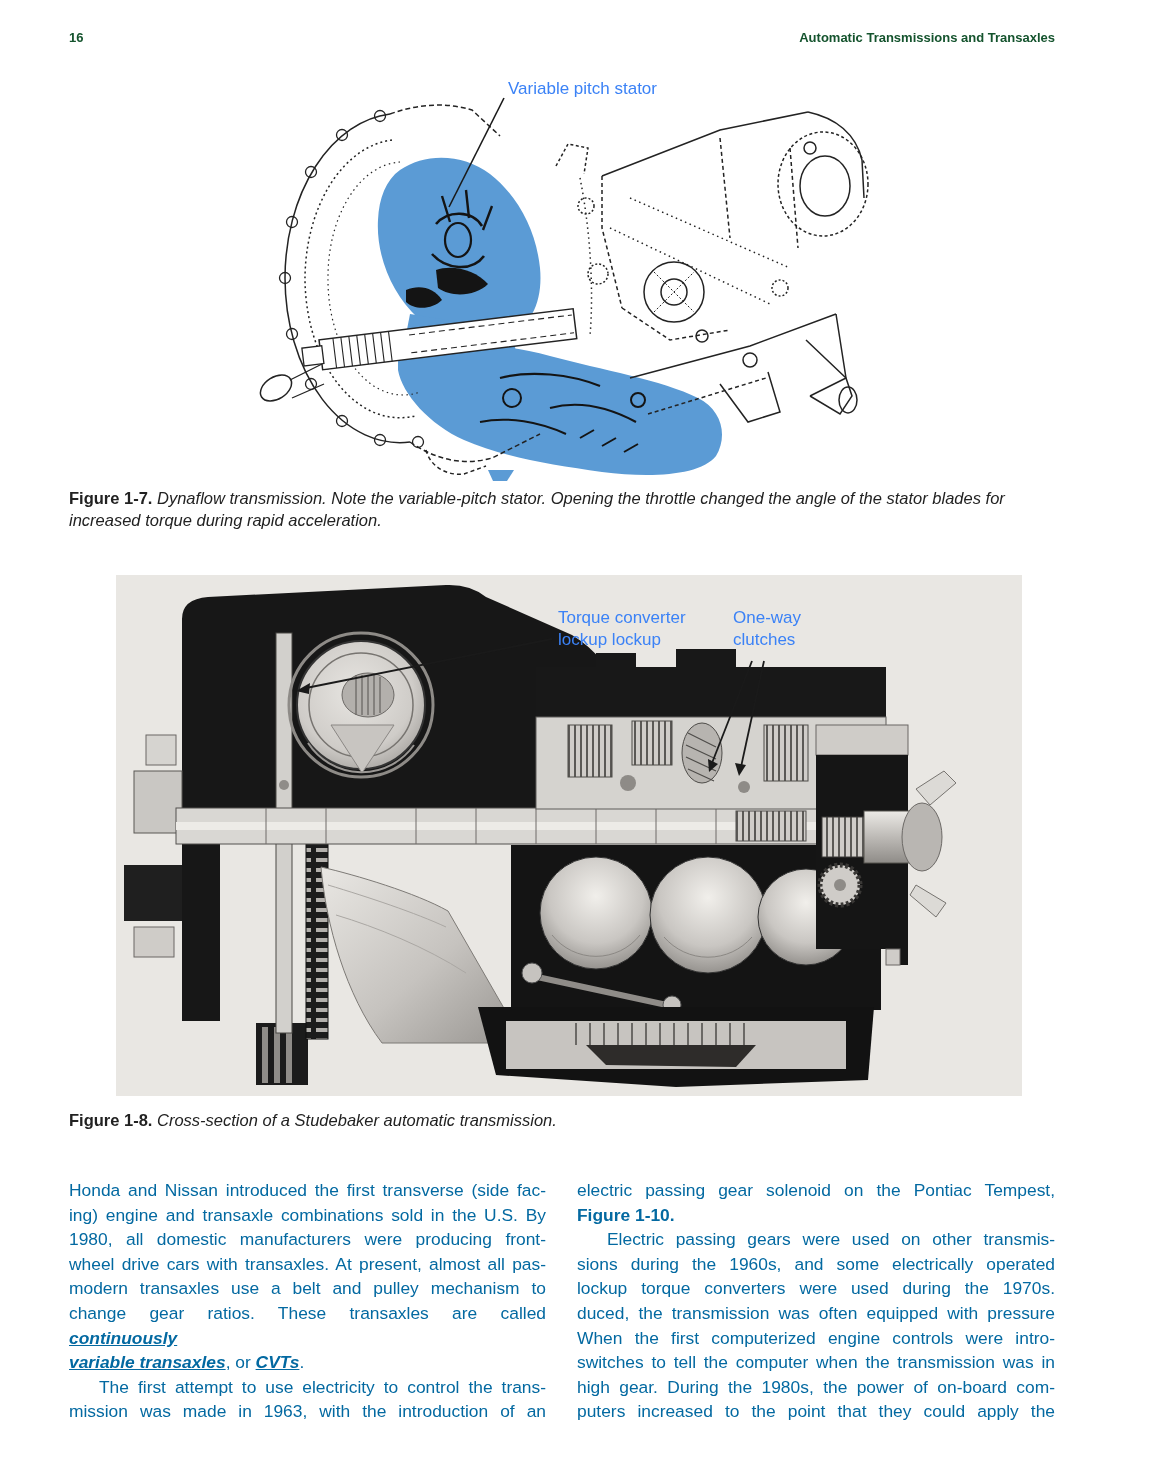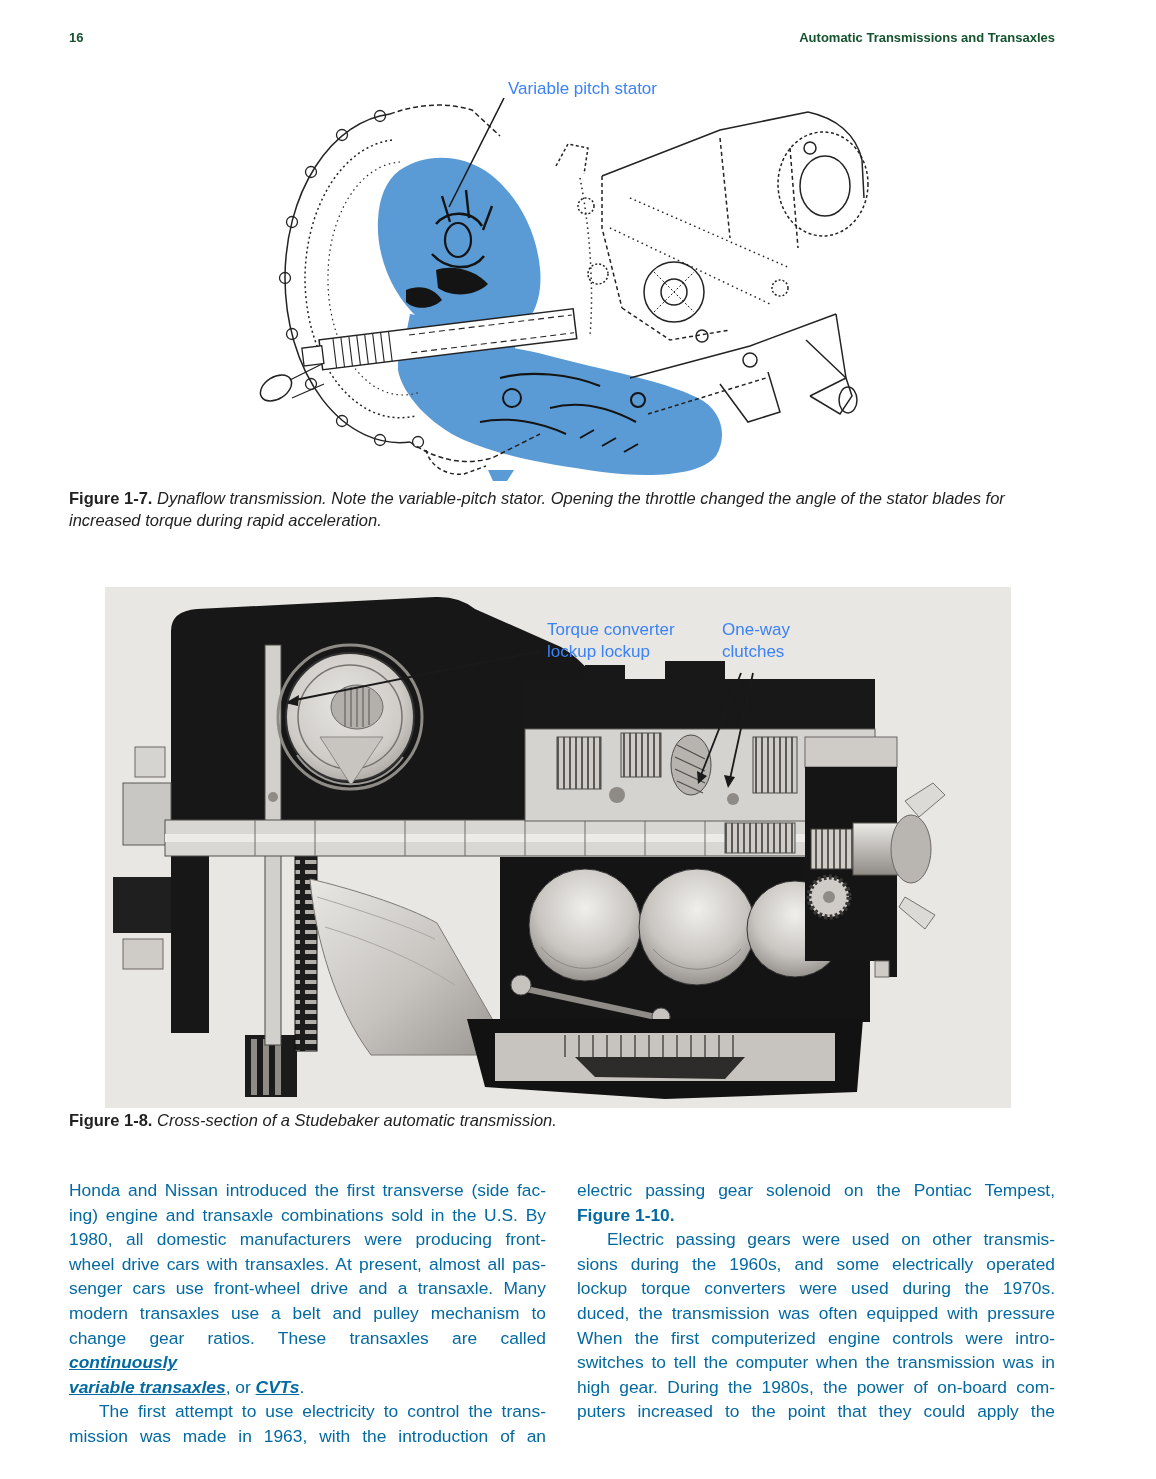--- a/index.html
+++ b/index.html
@@ -127,21 +127,21 @@
     </svg>
     <div class="callout" style="left:258px;top:0px;">Variable pitch stator</div>
   </div>
 
   <div class="caption" style="top:488px;">
     <span class="cap-label">Figure 1-7.</span>
     <span> </span>
     <span class="cap-text">Dynaflow transmission. Note the variable-pitch stator. Opening the throttle changed the angle of the stator blades for increased torque during rapid acceleration.</span>
   </div>
 
-  <div class="fig" style="left:105px;top:575px;width:970px;height:521px;margin-top:12px;">
+  <div class="fig" style="left:116px;top:575px;width:970px;height:521px;">
     <svg viewBox="0 0 906 521" width="906" height="521">
       <defs>
         <radialGradient id="convRad" cx="45%" cy="40%" r="65%">
           <stop offset="0%" stop-color="#e7e5e1"></stop>
             <stop offset="70%" stop-color="#cfccc8"></stop>
             <stop offset="100%" stop-color="#a7a4a0"></stop>
         </radialGradient>
         <radialGradient id="drumGrad" cx="50%" cy="35%" r="70%">
           <stop offset="0%" stop-color="#f1efeb"></stop>
             <stop offset="60%" stop-color="#c9c6c2"></stop>
@@ -281,21 +281,20 @@
     <span class="cap-label">Figure 1-8.</span>
     <span> </span>
     <span class="cap-text">Cross-section of a Studebaker automatic transmission.</span>
   </div>
 
   <div class="col col-left" id="col-left">
       <div class="bodyline just"><span>Honda and Nissan introduced the first transverse (side fac-</span></div>
       <div class="bodyline just"><span>ing) engine and transaxle combinations sold in the U.S. By</span></div>
       <div class="bodyline just"><span>1980, all domestic manufacturers were producing front-</span></div>
       <div class="bodyline just"><span>wheel drive cars with transaxles. At present, almost all pas-</span></div>
-      <div class="bodyline just"><span>senger cars use front-wheel drive and a transaxle. Many</span></div>
       <div class="bodyline just"><span>modern transaxles use a belt and pulley mechanism to</span></div>
       <div class="bodyline just"><span>change gear ratios. These transaxles are called </span><span class="seg-bi">continuously</span></div>
       <div class="bodyline"><span class="seg-bi">variable transaxles</span><span>, or </span><span class="seg-bi">CVTs</span><span>.</span></div>
       <div class="bodyline just ind"><span>The first attempt to use electricity to control the trans-</span></div>
       <div class="bodyline just"><span>mission was made in 1963, with the introduction of an</span></div>
     </div>
   <div class="col col-right" id="col-right">
       <div class="bodyline just"><span>electric passing gear solenoid on the Pontiac Tempest,</span></div>
       <div class="bodyline"><span class="seg-b">Figure 1-10.</span></div>
       <div class="bodyline just ind"><span>Electric passing gears were used on other transmis-</span></div>

